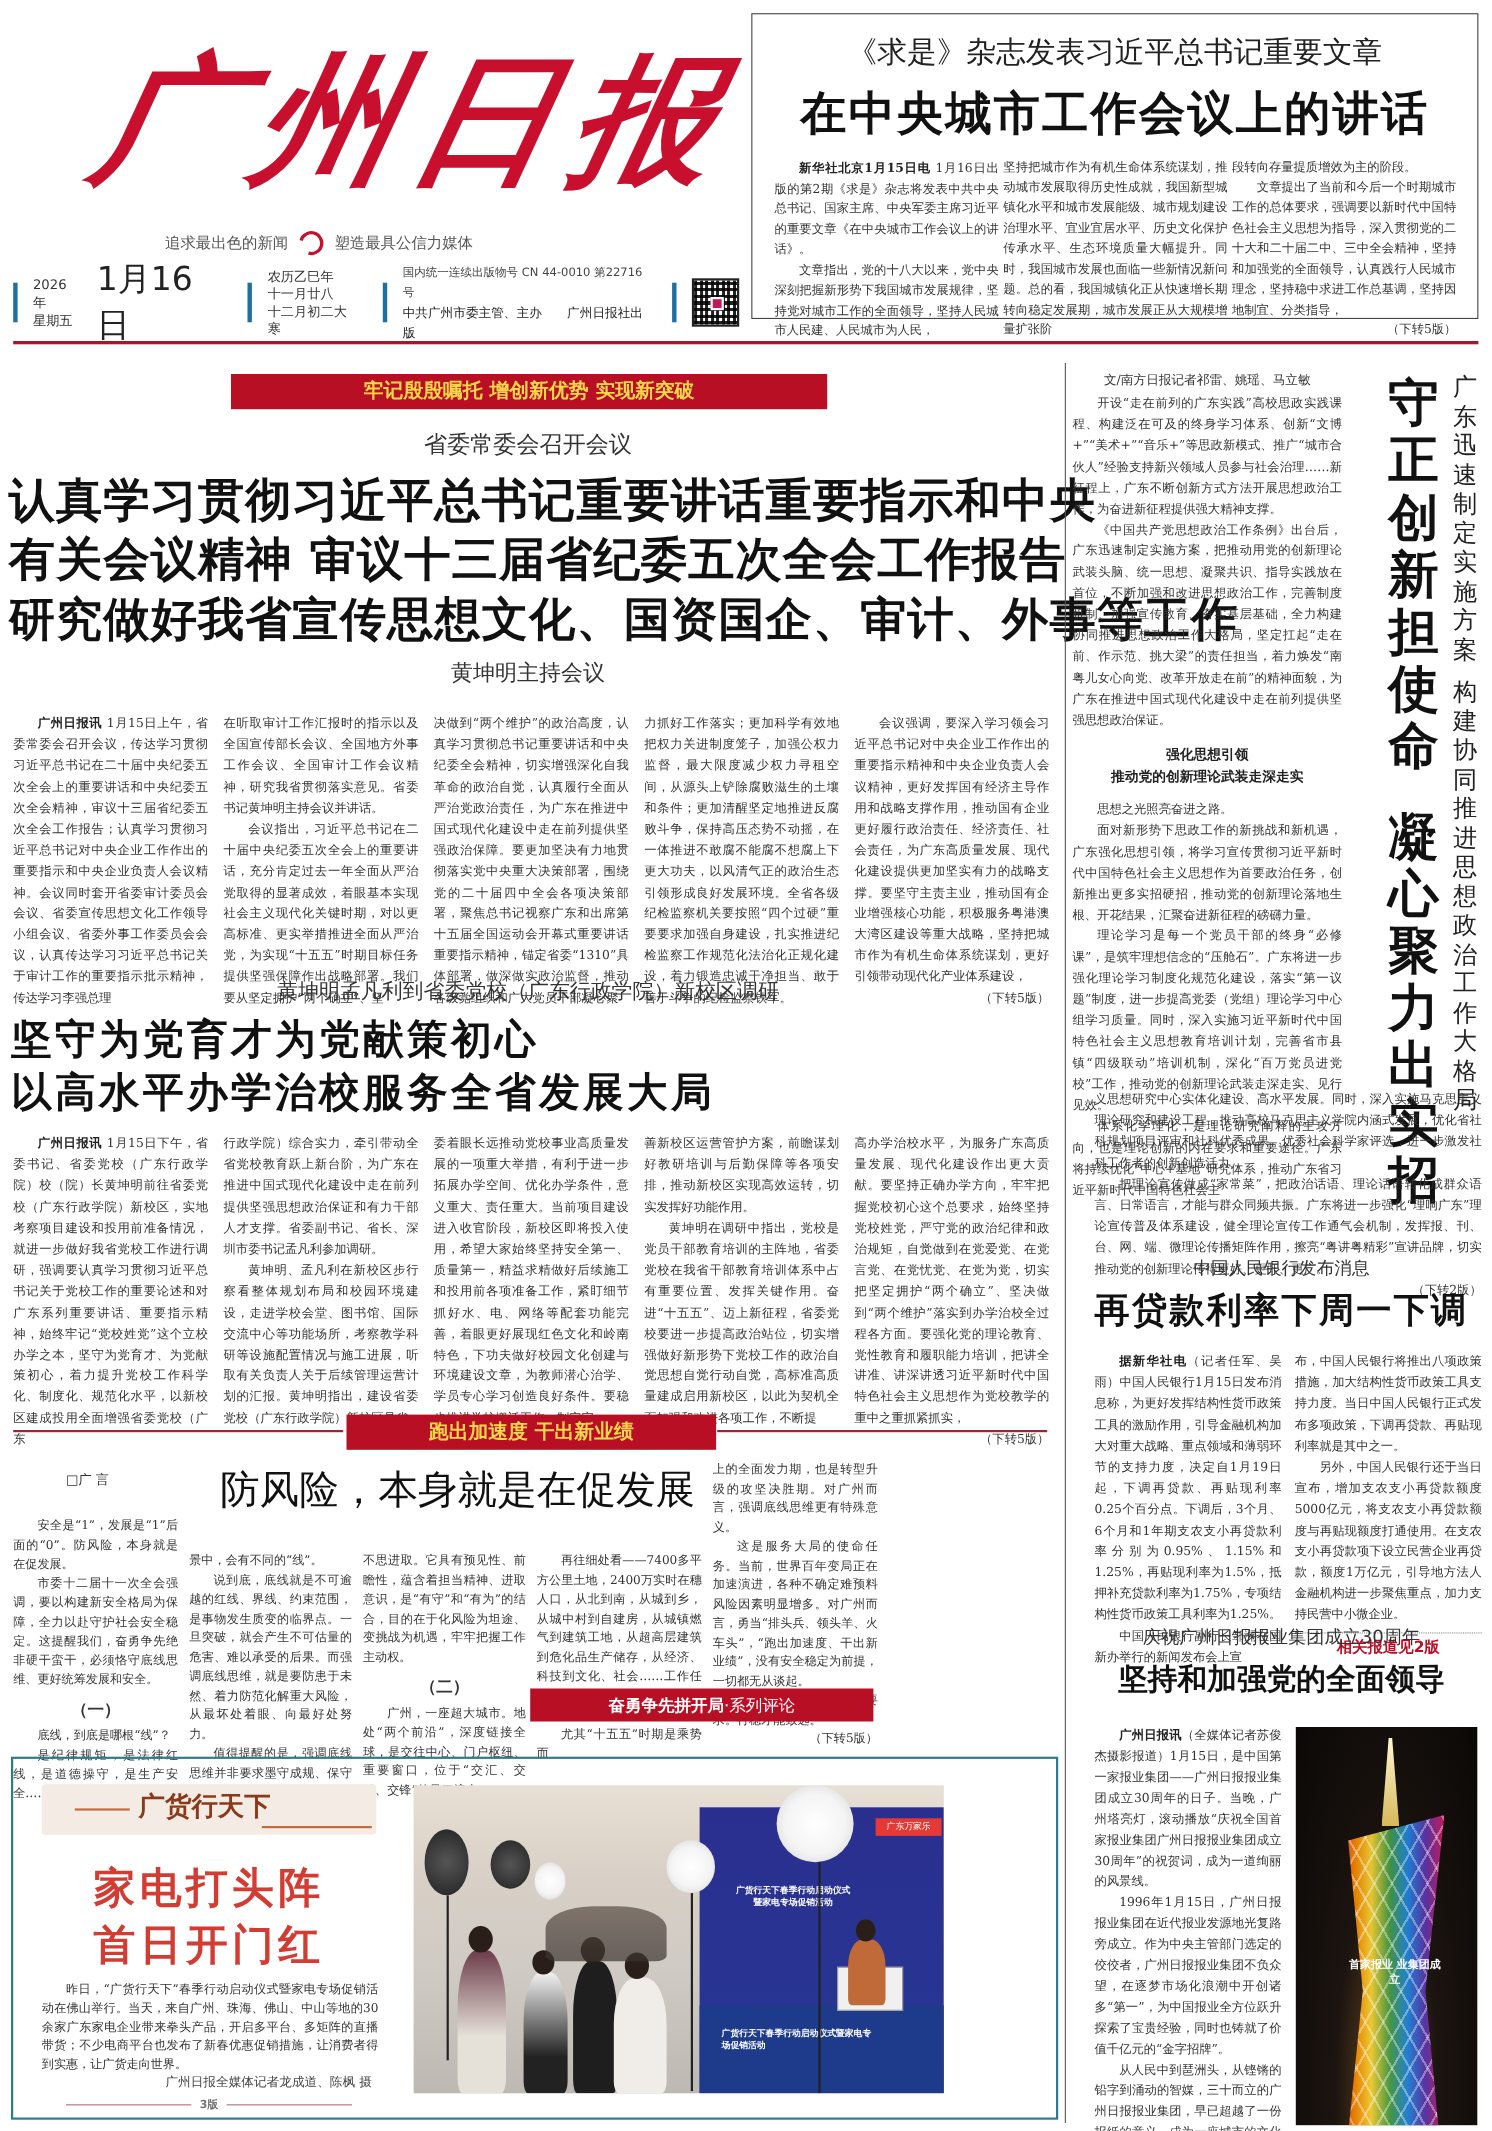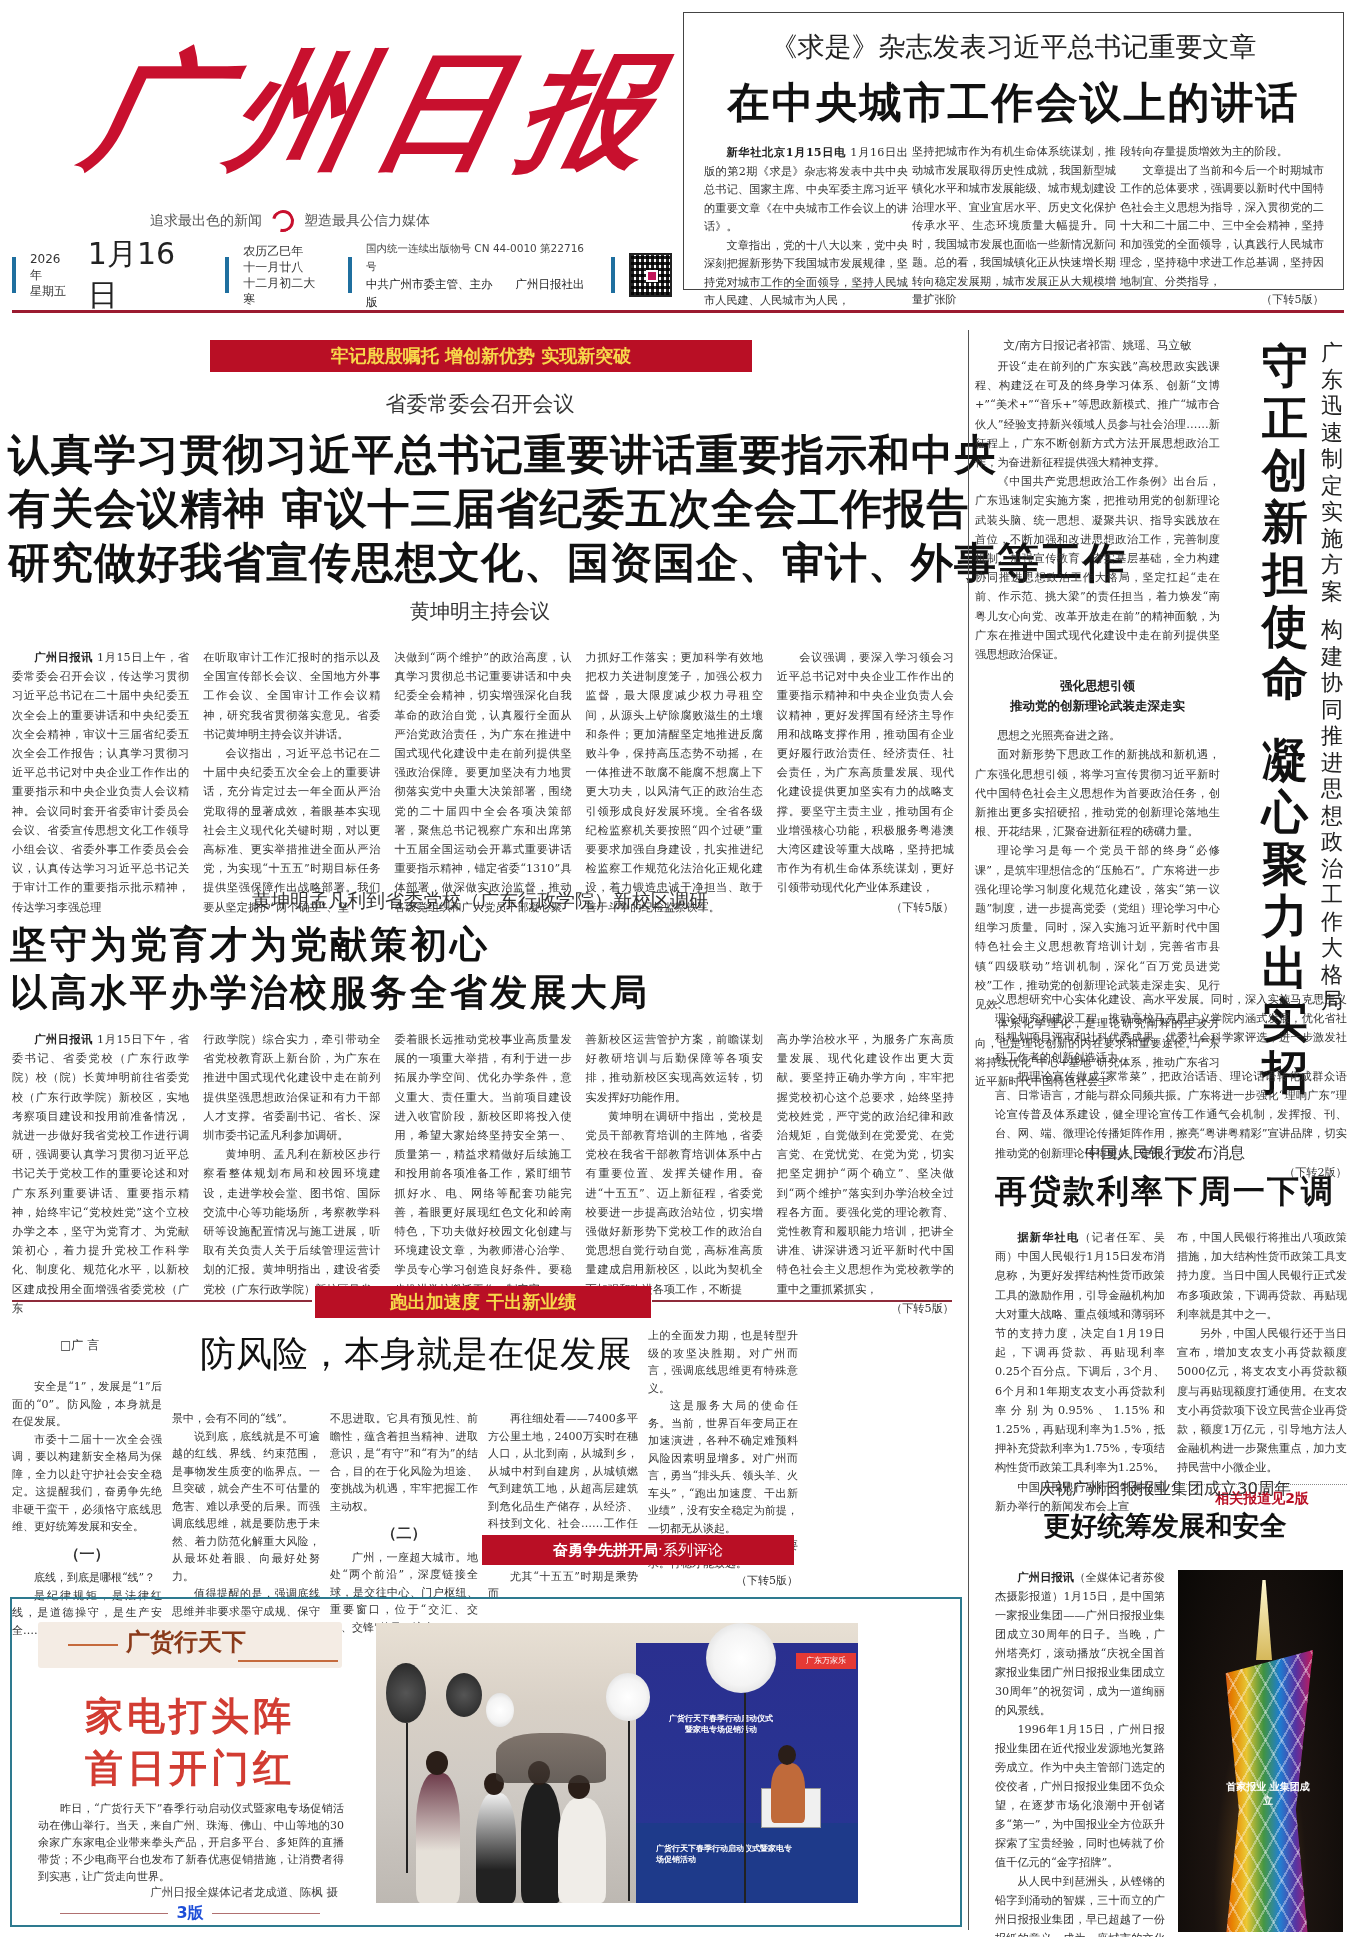--- a/index.html
+++ b/index.html
@@ -110,21 +110,21 @@
   #promo-box { left: 10px; top: 1597px; width: 952px; height: 330px; border: 2px solid #2e7a8f; }
   #promo-tag { left: 38px; top: 1622px; width: 304px; height: 46px; background: #f4ece4; border-radius: 3px; }
   #promo-tag .tag-text { position: absolute; left: 88px; top: 4px; font-family: "DejaVu Sans", sans-serif; font-weight: bold; font-size: 24px; color: #8a3a1a; }
   #promo-tag .tag-line { position: absolute; left: 30px; top: 22px; width: 50px; height: 2px; background: #c56a3c; }
   #promo-tag .tag-line2 { position: absolute; left: 200px; top: 38px; width: 100px; height: 2px; background: #c56a3c; }
   #promo-headline { left: 38px; top: 1690px; width: 304px; text-align: center; font-family: "DejaVu Sans", sans-serif; font-weight: bold; color: #d23c32; font-size: 38px; line-height: 52px; letter-spacing: 4px; }
   #promo-text { left: 38px; top: 1800px; width: 306px; font-size: 11px; line-height: 17px; color: #333; text-align: justify; }
   #promo-credit { left: 38px; top: 1885px; width: 300px; text-align: right; font-size: 11.5px; color: #444; }
   #promo-page { left: 60px; top: 1905px; width: 260px; height: 16px; display: flex; align-items: center; gap: 8px; }
   #promo-page .pl { flex: 1; height: 1px; background: #b07070; }
-  #promo-page .pt { color: #1d4ed8; font-family: "DejaVu Sans", sans-serif; font-weight: bold; font-size: 16px; }
+  #promo-page .pt { color: #737373; font-family: "DejaVu Sans", sans-serif; font-weight: bold; font-size: 10px; }
   #promo-photo { left: 376px; top: 1623px; width: 482px; height: 280px; overflow: hidden; background: linear-gradient(180deg, #e8e0d4 0%, #d8d0c6 30%, #cfcac4 60%, #bdb8b2 100%); }
   #promo-photo .booth { position: absolute; left: 260px; top: 20px; width: 222px; height: 260px; background: linear-gradient(180deg, #2a2f8f 0%, #283593 70%, #1a237e 100%); }
   #promo-photo .booth-text { position: absolute; left: 290px; top: 90px; width: 110px; font-family: "DejaVu Sans", sans-serif; font-size: 8px; color: #fff; font-weight: bold; text-align: center; line-height: 11px; }
   #promo-photo .booth-desk { position: absolute; left: 260px; top: 200px; width: 222px; height: 80px; background: #1e3a8a; }
   #promo-photo .booth-desk-text { position: absolute; left: 280px; top: 220px; width: 140px; font-family: "DejaVu Sans", sans-serif; font-size: 8px; color: #fff; font-weight: bold; line-height: 11px; }
   #promo-photo .sign { position: absolute; left: 420px; top: 30px; width: 60px; height: 16px; background: #e53935; font-family: "DejaVu Sans", sans-serif; font-size: 8px; color: #fff; line-height: 16px; text-align: center; }
   #promo-photo .light { position: absolute; border-radius: 50%; background: radial-gradient(circle, #ffffff 0%, #f4f4f4 55%, #cfcfcf 100%); }
   #promo-photo .stand { position: absolute; width: 2px; background: #222; }
   #promo-photo .person { position: absolute; border-radius: 40% 40% 10% 10%; }
   #promo-photo .head { position: absolute; border-radius: 50%; background: #2a1e18; }
@@ -315,21 +315,21 @@
     <p class="indent">中国人民银行副行长邹澜在国新办举行的新闻发布会上宣</p>
   </div>
   <div class="col">
     <p>布，中国人民银行将推出八项政策措施，加大结构性货币政策工具支持力度。当日中国人民银行正式发布多项政策，下调再贷款、再贴现利率就是其中之一。</p>
     <p class="indent">另外，中国人民银行还于当日宣布，增加支农支小再贷款额度5000亿元，将支农支小再贷款额度与再贴现额度打通使用。在支农支小再贷款项下设立民营企业再贷款，额度1万亿元，引导地方法人金融机构进一步聚焦重点，加力支持民营中小微企业。</p>
     <span id="loan-related">相关报道见2版</span>
   </div>
 </div>
 
 <div id="tower-kicker" class="abs">庆祝广州日报报业集团成立30周年</div>
-<div id="tower-headline" class="abs serif">更好统筹发展和安全</div>
+<div id="tower-headline" class="abs serif">坚持和加强党的全面领导</div>
 <div id="tower-text" class="abs">
   <p class="indent"><span class="lead">广州日报讯</span><span>（全媒体记者苏俊杰摄影报道）1月15日，是中国第一家报业集团——广州日报报业集团成立30周年的日子。当晚，广州塔亮灯，滚动播放“庆祝全国首家报业集团广州日报报业集团成立30周年”的祝贺词，成为一道绚丽的风景线。</span></p>
   <p class="indent">1996年1月15日，广州日报报业集团在近代报业发源地光复路旁成立。作为中央主管部门选定的佼佼者，广州日报报业集团不负众望，在逐梦市场化浪潮中开创诸多“第一”，为中国报业全方位跃升探索了宝贵经验，同时也铸就了价值千亿元的“金字招牌”。</p>
   <p class="indent">从人民中到琶洲头，从铿锵的铅字到涌动的智媒，三十而立的广州日报报业集团，早已超越了一份报纸的意义，成为一座城市的文化符号，一个行业的重要标识，一代代广州报人的精神故乡。</p>
 </div>
 <div id="tower-photo" class="abs">
   <div class="tower-mast"></div>
   <div class="tower-body"></div>
   <div class="tower-grid"></div>
   <div class="tower-banner">首家报业 业集团成立</div>

